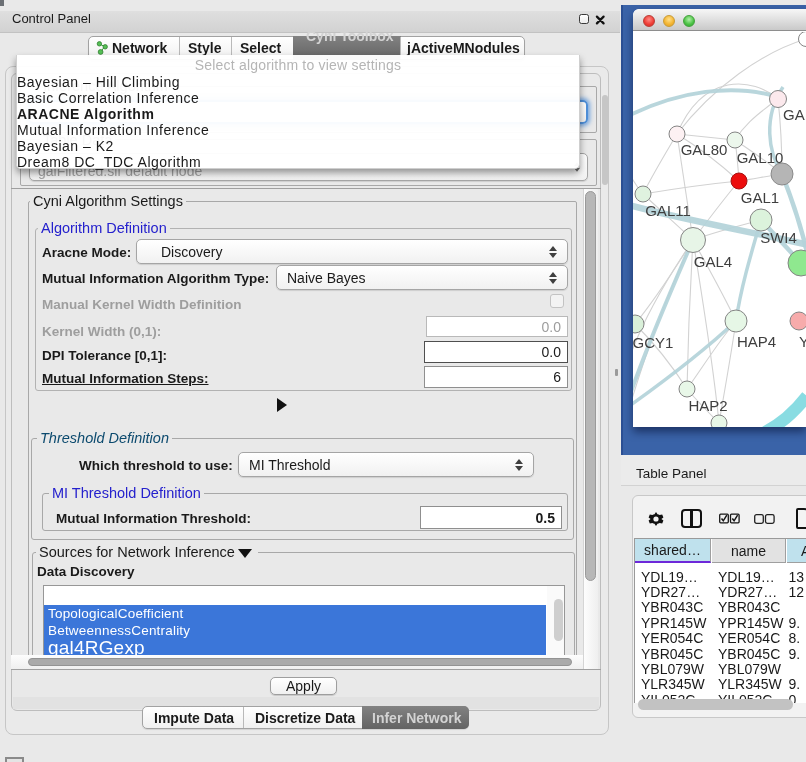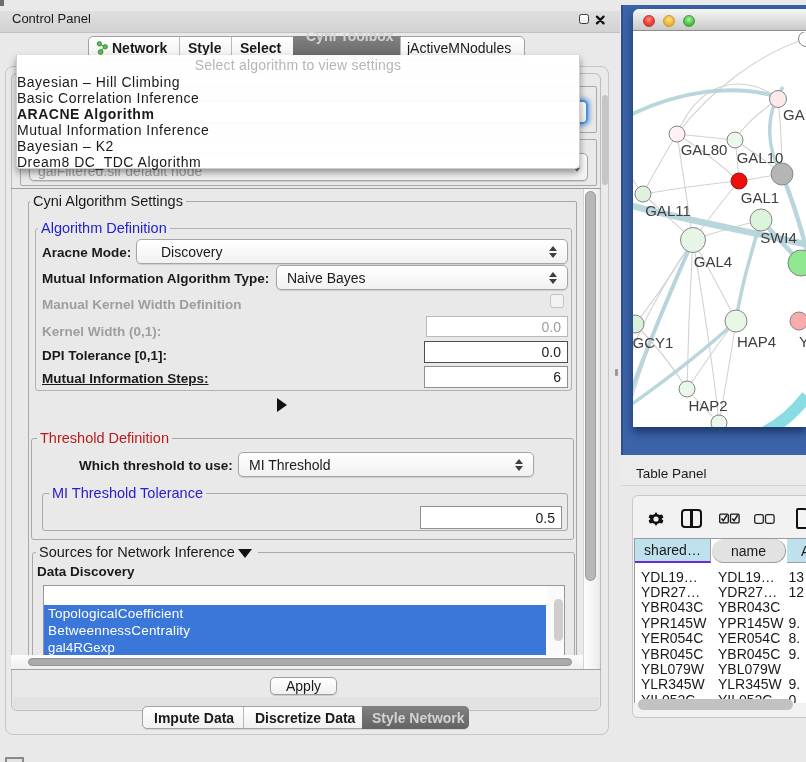--- a/index.html
+++ b/index.html
@@ -46,21 +46,21 @@
   <svg class="abs" style="left:96px;top:41px;" width="13" height="14" viewBox="0 0 13 14">
     <path d="M4 3.2 L8.6 5.6 M8.6 5.6 L5 10.5" stroke="#3f9e3f" stroke-width="1"></path>
     <circle cx="3.4" cy="2.8" r="2.2" fill="#56c056" stroke="#2e7d2e" stroke-width="0.8"></circle>
     <circle cx="9.2" cy="5.8" r="2.2" fill="#56c056" stroke="#2e7d2e" stroke-width="0.8"></circle>
     <circle cx="4.6" cy="11" r="2.4" fill="#56c056" stroke="#2e7d2e" stroke-width="0.8"></circle>
   </svg>
   <div class="lbl" style="left:112px;top:40px;font-weight:600;">Network</div>
   <div class="lbl" style="left:188px;top:40px;font-weight:600;">Style</div>
   <div class="lbl" style="left:240px;top:40px;font-weight:600;">Select</div>
   <div class="lbl" style="left:306px;top:28px;font-weight:600;color:#d3d3d3;">Cyni Toolbox</div>
-  <div class="lbl" style="left:407px;top:40px;font-weight:400;">jActiveMNodules</div>
+  <div class="lbl" style="left:407px;top:40px;font-weight:700;">jActiveMNodules</div>
 
   <div class="abs" style="left:5px;top:66px;width:604px;height:669px;border:1px solid #c6c6c6;border-radius:8px;background:#eaeaea;"></div>
   <div class="abs" style="left:11px;top:73px;width:590px;height:638px;border:1px solid #bdbdbd;border-radius:6px;background:#e9e9e9;"></div>
 
   <div class="grp" style="left:20px;top:86px;width:577px;height:47px;border-radius:2px;"></div>
   <div class="gtitle" style="left:40px;top:79px;color:#3c3c3c;">Inference Algorithm</div>
   <div class="combo" style="left:28px;top:100px;width:560px;height:24px;border:2px solid #4f8fd8;box-shadow:0 0 4px 1.5px rgba(90,150,220,0.8);"></div>
   <div class="grp" style="left:20px;top:139px;width:577px;height:47px;border-radius:2px;"></div>
   <div class="gtitle" style="left:40px;top:132.5px;color:#3c3c3c;">Table Data</div>
   <div class="combo" style="left:29px;top:153px;width:559px;height:28px;">
@@ -107,47 +107,48 @@
 
     <div class="lbl flbl" style="left:31px;top:158px;">DPI Tolerance [0,1]:</div>
     <div class="tf" style="left:413px;top:152px;width:144px;height:22px;border:1.5px solid #4f4f4f;">0.0</div>
 
     <div class="lbl flbl" style="left:31px;top:181px;text-decoration:underline;">Mutual Information Steps:</div>
     <div class="tf" style="left:413px;top:177px;width:144px;height:22px;border-color:#8f8f8f;">6</div>
 
     <div class="abs" style="left:266px;top:209px;width:0;height:0;border-top:7px solid transparent;border-bottom:7px solid transparent;border-left:10px solid #111;"></div>
 
     <div class="grp" style="left:20px;top:249px;width:543px;height:102px;"></div>
-    <div class="gtitle" style="left:26px;top:242px;color:#b91c1c;">Threshold Definition</div>
+    <div class="gtitle" style="left:26px;top:242px;color:#0c4a6e;font-style:italic;">Threshold Definition</div>
 
     <div class="lbl flbl" style="left:68px;top:268px;">Which threshold to use:</div>
     <div class="combo" style="left:227px;top:263px;width:296px;height:25px;">
       <span style="padding-left:10px;">MI Threshold</span>
       <span class="ar" style="right:10px;">
           <i class="u"></i>
           <i class="d"></i>
         </span>
     </div>
 
     <div class="grp" style="left:31px;top:304px;width:526px;height:38px;"></div>
-    <div class="gtitle" style="left:38px;top:297px;color:#2521cd;">MI Threshold Tolerance</div>
-
-    <div class="tf" style="left:409px;top:317px;width:142px;height:23px;border-color:#8f8f8f;">0.5</div>
+    <div class="gtitle" style="left:38px;top:297px;color:#2521cd;">MI Threshold Definition</div>
+
+    <div class="lbl flbl" style="left:45px;top:321px;">Mutual Information Threshold:</div>
+    <div class="tf" style="left:409px;top:317px;width:142px;height:23px;border-color:#8f8f8f;font-weight:bold;">0.5</div>
 
     <div class="grp" style="left:21px;top:363px;width:543px;height:110px;"></div>
     <div class="gtitle" style="left:25px;top:356px;width:222px;">Sources for Network Inference</div>
     <div class="abs" style="left:227px;top:360px;width:0;height:0;border-left:7px solid transparent;border-right:7px solid transparent;border-top:9px solid #111;"></div>
 
     <div class="lbl flbl" style="left:26px;top:374px;">Data Discovery</div>
 
     <div class="abs" style="left:32px;top:396px;width:522px;height:72px;background:#fff;border:1px solid #979797;overflow:hidden;">
       <div class="abs" style="left:0;top:2px;width:502px;height:17px;background:#3b76d9;color:#fff;font-size:13.5px;letter-spacing:0.2px;padding-left:4px;line-height:17px;margin-top:38px;">SelfLoops</div>
       <div class="abs" style="left:0;top:19px;width:502px;height:17px;background:#3b76d9;color:#fff;font-size:13.5px;letter-spacing:0.2px;padding-left:4px;line-height:17px;">TopologicalCoefficient</div>
       <div class="abs" style="left:0;top:36px;width:502px;height:17px;background:#3b76d9;color:#fff;font-size:13.5px;letter-spacing:0.2px;padding-left:4px;line-height:17px;">BetweennessCentrality</div>
-      <div class="abs" style="left:0;top:53px;width:502px;height:17px;background:#3b76d9;color:#fff;font-size:13px;letter-spacing:0.2px;padding-left:4px;line-height:17px;">gal4RGexp</div>
+      <div class="abs" style="left:0;top:53px;width:502px;height:17px;background:#3b76d9;color:#fff;font-size:19px;letter-spacing:0.2px;padding-left:4px;line-height:17px;">gal4RGexp</div>
 
       <div class="abs" style="left:503px;top:0;width:17px;height:70px;background:#fafafa;"></div>
       <div class="abs" style="left:510px;top:13px;width:9px;height:42px;background:#cecece;border-radius:5px;"></div>
     </div>
   </div>
 
   <div class="abs" style="left:583px;top:189px;width:15px;height:480px;background:linear-gradient(90deg,#fdfdfd,#efefef);border-left:1px solid #d5d5d5;"></div>
   <div class="abs" style="left:585px;top:191px;width:11px;height:390px;background:#b7b7b7;border:1px solid #9a9a9a;border-radius:6px;"></div>
 
   <div class="abs" style="left:11px;top:655px;width:572px;height:14px;background:linear-gradient(#fdfdfd,#efefef);"></div>
@@ -155,21 +156,21 @@
   <div class="abs" style="left:11px;top:669px;width:590px;height:1px;background:#a0a0a0;"></div>
   <div class="abs" style="left:13px;top:697px;width:586px;height:12px;background:#e2e2e2;"></div>
 
   <div class="abs" style="left:270px;top:677px;width:67px;height:18px;background:linear-gradient(#ffffff,#f0f0f0);border:1px solid #9e9e9e;border-radius:5px;display:flex;align-items:center;justify-content:center;box-shadow:0 1px 1px rgba(0,0,0,0.15);">Apply</div>
 
   <div class="abs" style="left:142px;top:706px;width:327px;height:23px;background:linear-gradient(#ffffff,#f0f0f0);border:1px solid #a2a2a2;border-radius:5px;box-shadow:0 1px 1px rgba(0,0,0,0.1);"></div>
   <div class="abs" style="left:243px;top:707px;width:1px;height:21px;background:#b9b9b9;"></div>
   <div class="abs" style="left:362px;top:706px;width:107px;height:23px;background:linear-gradient(#828282,#636363);border-radius:0 5px 5px 0;"></div>
   <div class="lbl b" style="left:154px;top:710px;">Impute Data</div>
   <div class="lbl b" style="left:255px;top:710px;">Discretize Data</div>
-  <div class="lbl" style="left:372px;top:710px;font-weight:600;color:#d3d3d3;">Style Network</div>
+  <div class="lbl" style="left:372px;top:710px;font-weight:600;color:#d3d3d3;">Infer Network</div>
 
   <div class="abs" style="left:5px;top:757px;width:19px;height:10px;border:2px solid #8a8a8a;background:#e4e4e4;"></div>
 
   <div class="abs" style="left:615px;top:369px;width:3px;height:7px;background:#9a9a9a;border-radius:1px;"></div>
 
   <div class="abs" style="left:602px;top:95px;width:6px;height:90px;background:#c6c6c6;border-radius:3px;"></div>
 
   <div class="abs" style="left:16px;top:55px;width:564px;height:114px;background:rgba(255,255,255,0.96);border:1px solid #cfcfcf;border-top:none;border-radius:0 0 5px 5px;box-shadow:0 4px 7px rgba(0,0,0,0.4);z-index:50;"></div>
   <div class="lbl pop" style="left:17px;top:73.5px;z-index:51;">Bayesian – Hill Climbing</div>
   <div class="lbl" style="left:0;top:57px;width:596px;justify-content:center;color:#b5b5b5;letter-spacing:0.2px;z-index:51;">Select algorithm to view settings</div>
@@ -281,21 +282,21 @@
   <svg class="abs" style="left:754px;top:514px;" width="21" height="11" viewBox="0 0 21 11">
     <rect x="0.7" y="0.7" width="8.6" height="8.6" rx="1.8" fill="none" stroke="#222" stroke-width="1.3"></rect>
     <rect x="11.5" y="0.7" width="8.6" height="8.6" rx="1.8" fill="none" stroke="#222" stroke-width="1.3"></rect>
   </svg>
 
   <div class="abs" style="left:796px;top:508px;width:14px;height:21px;border:2.2px solid #111;border-radius:2px 6px 2px 2px;background:#f4f4f4;"></div>
 
   <div class="abs" style="left:634px;top:538px;width:172px;height:165px;background:#fff;border-top:1px solid #9a9a9a;border-left:1px solid #9a9a9a;overflow:hidden;">
 
     <div class="abs" style="left:0;top:0;width:76px;height:24px;background:#bfe1ed;border-right:1px solid #9f9f9f;border-bottom:2px solid #6d28d9;display:flex;align-items:center;justify-content:center;">shared…</div>
-    <div class="abs" style="left:77px;top:0;width:74px;height:24px;background:#e2e2e2;border-right:1px solid #9f9f9f;border-bottom:1px solid #9f9f9f;display:flex;align-items:center;justify-content:center;border-radius:12px;">name</div>
+    <div class="abs" style="left:77px;top:0;width:74px;height:24px;background:#e2e2e2;border-right:1px solid #9f9f9f;border-bottom:1px solid #9f9f9f;display:flex;align-items:center;justify-content:center;">name</div>
     <div class="abs" style="left:152px;top:0;width:21px;height:24px;background:#bfe1ed;border-bottom:1px solid #9f9f9f;"></div>
     <div class="lbl" style="left:166px;top:4px;">A</div>
 
     <div class="lbl" style="left:6px;top:29.5px;">YDL19…</div>
       <div class="lbl" style="left:83px;top:29.5px;">YDL19…</div>
       <div class="lbl" style="left:153.5px;top:29.5px;">13</div>
     <div class="lbl" style="left:6px;top:44.9px;">YDR27…</div>
       <div class="lbl" style="left:83px;top:44.9px;">YDR27…</div>
       <div class="lbl" style="left:153.5px;top:44.9px;">12</div>
     <div class="lbl" style="left:6px;top:60.3px;">YBR043C</div>

